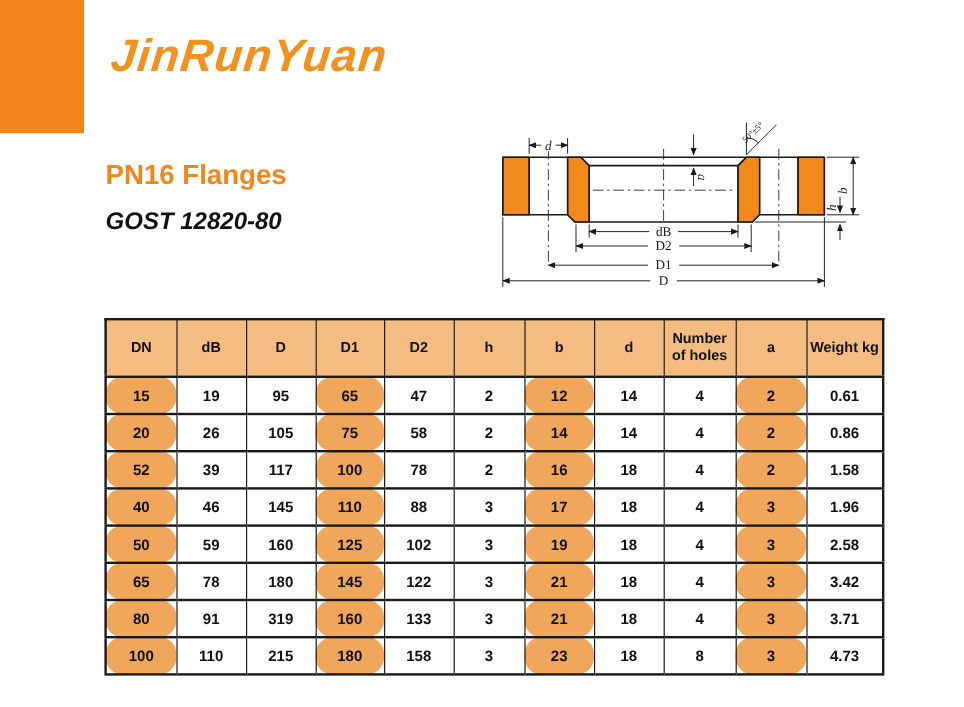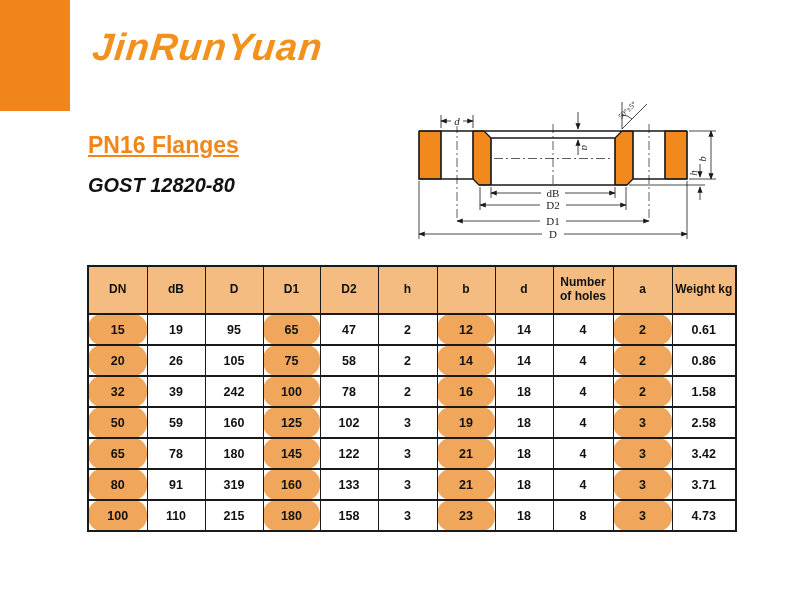--- a/index.html
+++ b/index.html
@@ -12,21 +12,21 @@
     position:absolute; left:0; top:0; width:70px; height:111px;
     background:var(--accent);
   }
   .logo {
     position:absolute; left:92px; top:26px; width:320px; height:52px;
     color:var(--logo); font-size:38px; font-weight:bold; font-style:italic;
     letter-spacing:1px; transform:skewX(-6deg); white-space:nowrap;
   }
   .page-title {
     position:absolute; left:88px; top:132px; margin:0;
-    color:var(--title); font-size:23px; font-weight:bold;text-decoration:underline;
+    color:var(--title); font-size:23px; font-weight:bold;
   }
   .page-subtitle {
     position:absolute; left:88px; top:174px; margin:0;
     color:#111111; font-size:20px; font-weight:bold;font-style:italic;
   }
   .diagram { position:absolute; left:398px; top:88px; width:340px; height:168px; }
   .diagram svg { display:block; }
   .ofill { fill:var(--diagram_fill); stroke:var(--border); stroke-width:1; }
   .outline { fill:none; stroke:var(--border); stroke-width:1.3; }
   .cl { fill:none; stroke:var(--border); stroke-width:0.7; stroke-dasharray:9 3 2 3; }
@@ -206,31 +206,44 @@
         <td class="hl">75</td>
         <td>58</td>
         <td>2</td>
         <td class="hl">14</td>
         <td>14</td>
         <td>4</td>
         <td class="hl">2</td>
         <td>0.86</td>
       </tr>
       <tr>
-        <td class="hl">32</td>
+        <td class="hl">52</td>
         <td>39</td>
-        <td>242</td>
+        <td>117</td>
         <td class="hl">100</td>
         <td>78</td>
         <td>2</td>
         <td class="hl">16</td>
         <td>18</td>
         <td>4</td>
         <td class="hl">2</td>
         <td>1.58</td>
+      </tr>
+      <tr>
+        <td class="hl">40</td>
+        <td>46</td>
+        <td>145</td>
+        <td class="hl">110</td>
+        <td>88</td>
+        <td>3</td>
+        <td class="hl">17</td>
+        <td>18</td>
+        <td>4</td>
+        <td class="hl">3</td>
+        <td>1.96</td>
       </tr>
       <tr>
         <td class="hl">50</td>
         <td>59</td>
         <td>160</td>
         <td class="hl">125</td>
         <td>102</td>
         <td>3</td>
         <td class="hl">19</td>
         <td>18</td>

